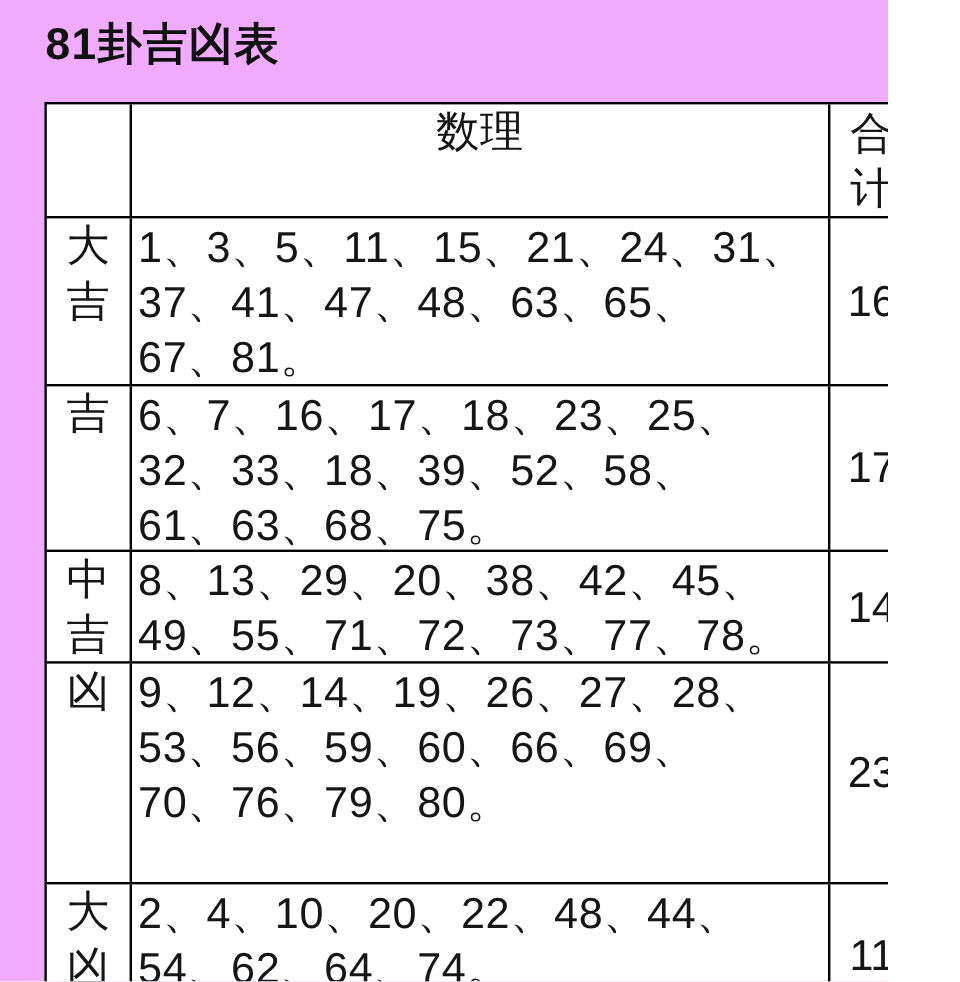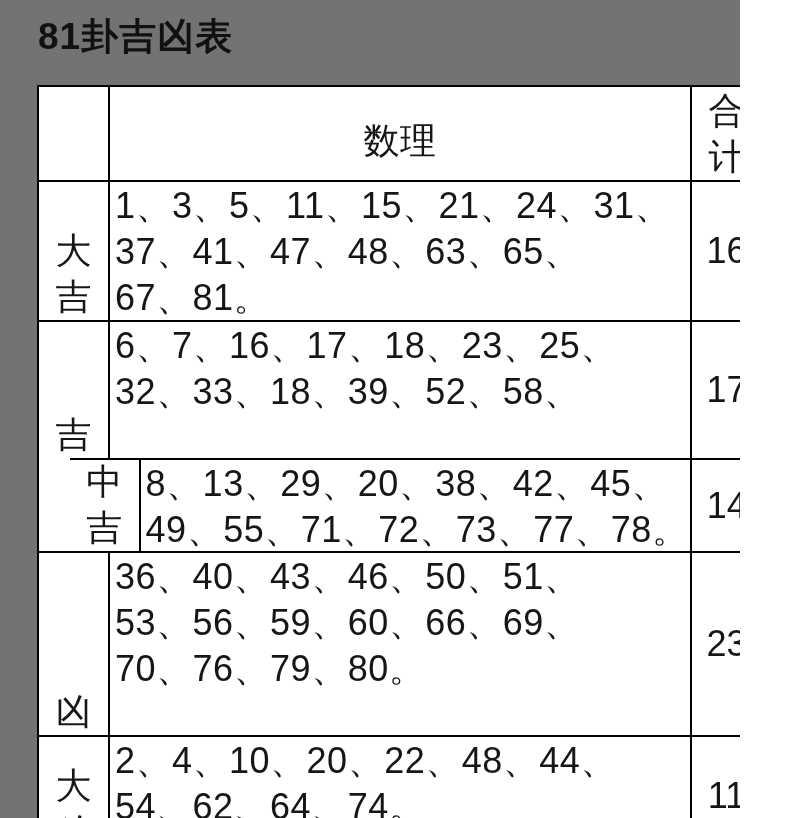--- a/index.html
+++ b/index.html
@@ -1,49 +1,49 @@
 <!DOCTYPE html>
 <html><head>
 <meta charset="utf-8">
 <style>
   * { margin:0; padding:0; box-sizing:border-box; }
   html,body { background:#ffffff; }
   body { font-family:"Liberation Sans", sans-serif; }
   .screen {
     position:relative; width:740px; height:818px;
-    background:#737373; overflow:hidden; color:#161616;
+    background:#f0abfc; overflow:hidden; color:#161616;
   }
   .title {
     position:absolute; left:38px; top:12px;
     font-size:37px; font-weight:700; letter-spacing:1px;
     color:#111111; white-space:nowrap;
   }
   .table {
     position:absolute; left:37px; top:85px; width:726px;
     border:2px solid #000000; background:#ffffff;
   }
   .row { display:flex; border-top:2px solid #000000; }
   .row.first { border-top:none; }
   .cell { font-size:36px; line-height:46px; color:#161616; }
   .cat {
     width:71px; border-right:2px solid #000000;
-    display:flex; align-items:flex-end; justify-content:center;
+    display:flex; align-items:flex-start; justify-content:center;
   }
   .stack { width:38px; text-align:center; word-break:break-all; }
   .nums { flex:1; padding:1px 2px 0 5px; letter-spacing:0.5px; }
   .nums .line { white-space:nowrap; }
-  .nums.center { display:flex; align-items:flex-end; justify-content:center; padding:16px; }
+  .nums.center { display:flex; align-items:flex-start; justify-content:center; padding:0; }
   .total {
     width:71px; border-left:2px solid #000000;
     display:flex; align-items:center; justify-content:center;
   }
   .h-header { height:93px; }
   .h-r0 { height:140px; }
   .h-r1 { height:138px; }
-  .h-r2 { height:93px;margin-left:31px; }
+  .h-r2 { height:93px; }
   .h-r3 { height:184px; }
   .h-r4 { height:120px; }
 </style>
 </head>
 <body>
 
 <div class="screen">
 
   <div class="title">81卦吉凶表</div>
 
@@ -75,20 +75,21 @@
       </div>
     </div>
 
     <div class="row h-r1">
       <div class="cell cat">
         <span class="stack">吉</span>
       </div>
       <div class="cell nums">
         <div class="line">6、7、16、17、18、23、25、</div>
         <div class="line">32、33、18、39、52、58、</div>
+        <div class="line">61、63、68、75。</div>
       </div>
       <div class="cell total">
         <span>17</span>
       </div>
     </div>
 
     <div class="row h-r2">
       <div class="cell cat">
         <span class="stack">中吉</span>
       </div>
@@ -99,21 +100,21 @@
       <div class="cell total">
         <span>14</span>
       </div>
     </div>
 
     <div class="row h-r3">
       <div class="cell cat">
         <span class="stack">凶</span>
       </div>
       <div class="cell nums">
-        <div class="line">36、40、43、46、50、51、</div>
+        <div class="line">9、12、14、19、26、27、28、</div>
         <div class="line">53、56、59、60、66、69、</div>
         <div class="line">70、76、79、80。</div>
       </div>
       <div class="cell total">
         <span>23</span>
       </div>
     </div>
 
     <div class="row h-r4">
       <div class="cell cat">

